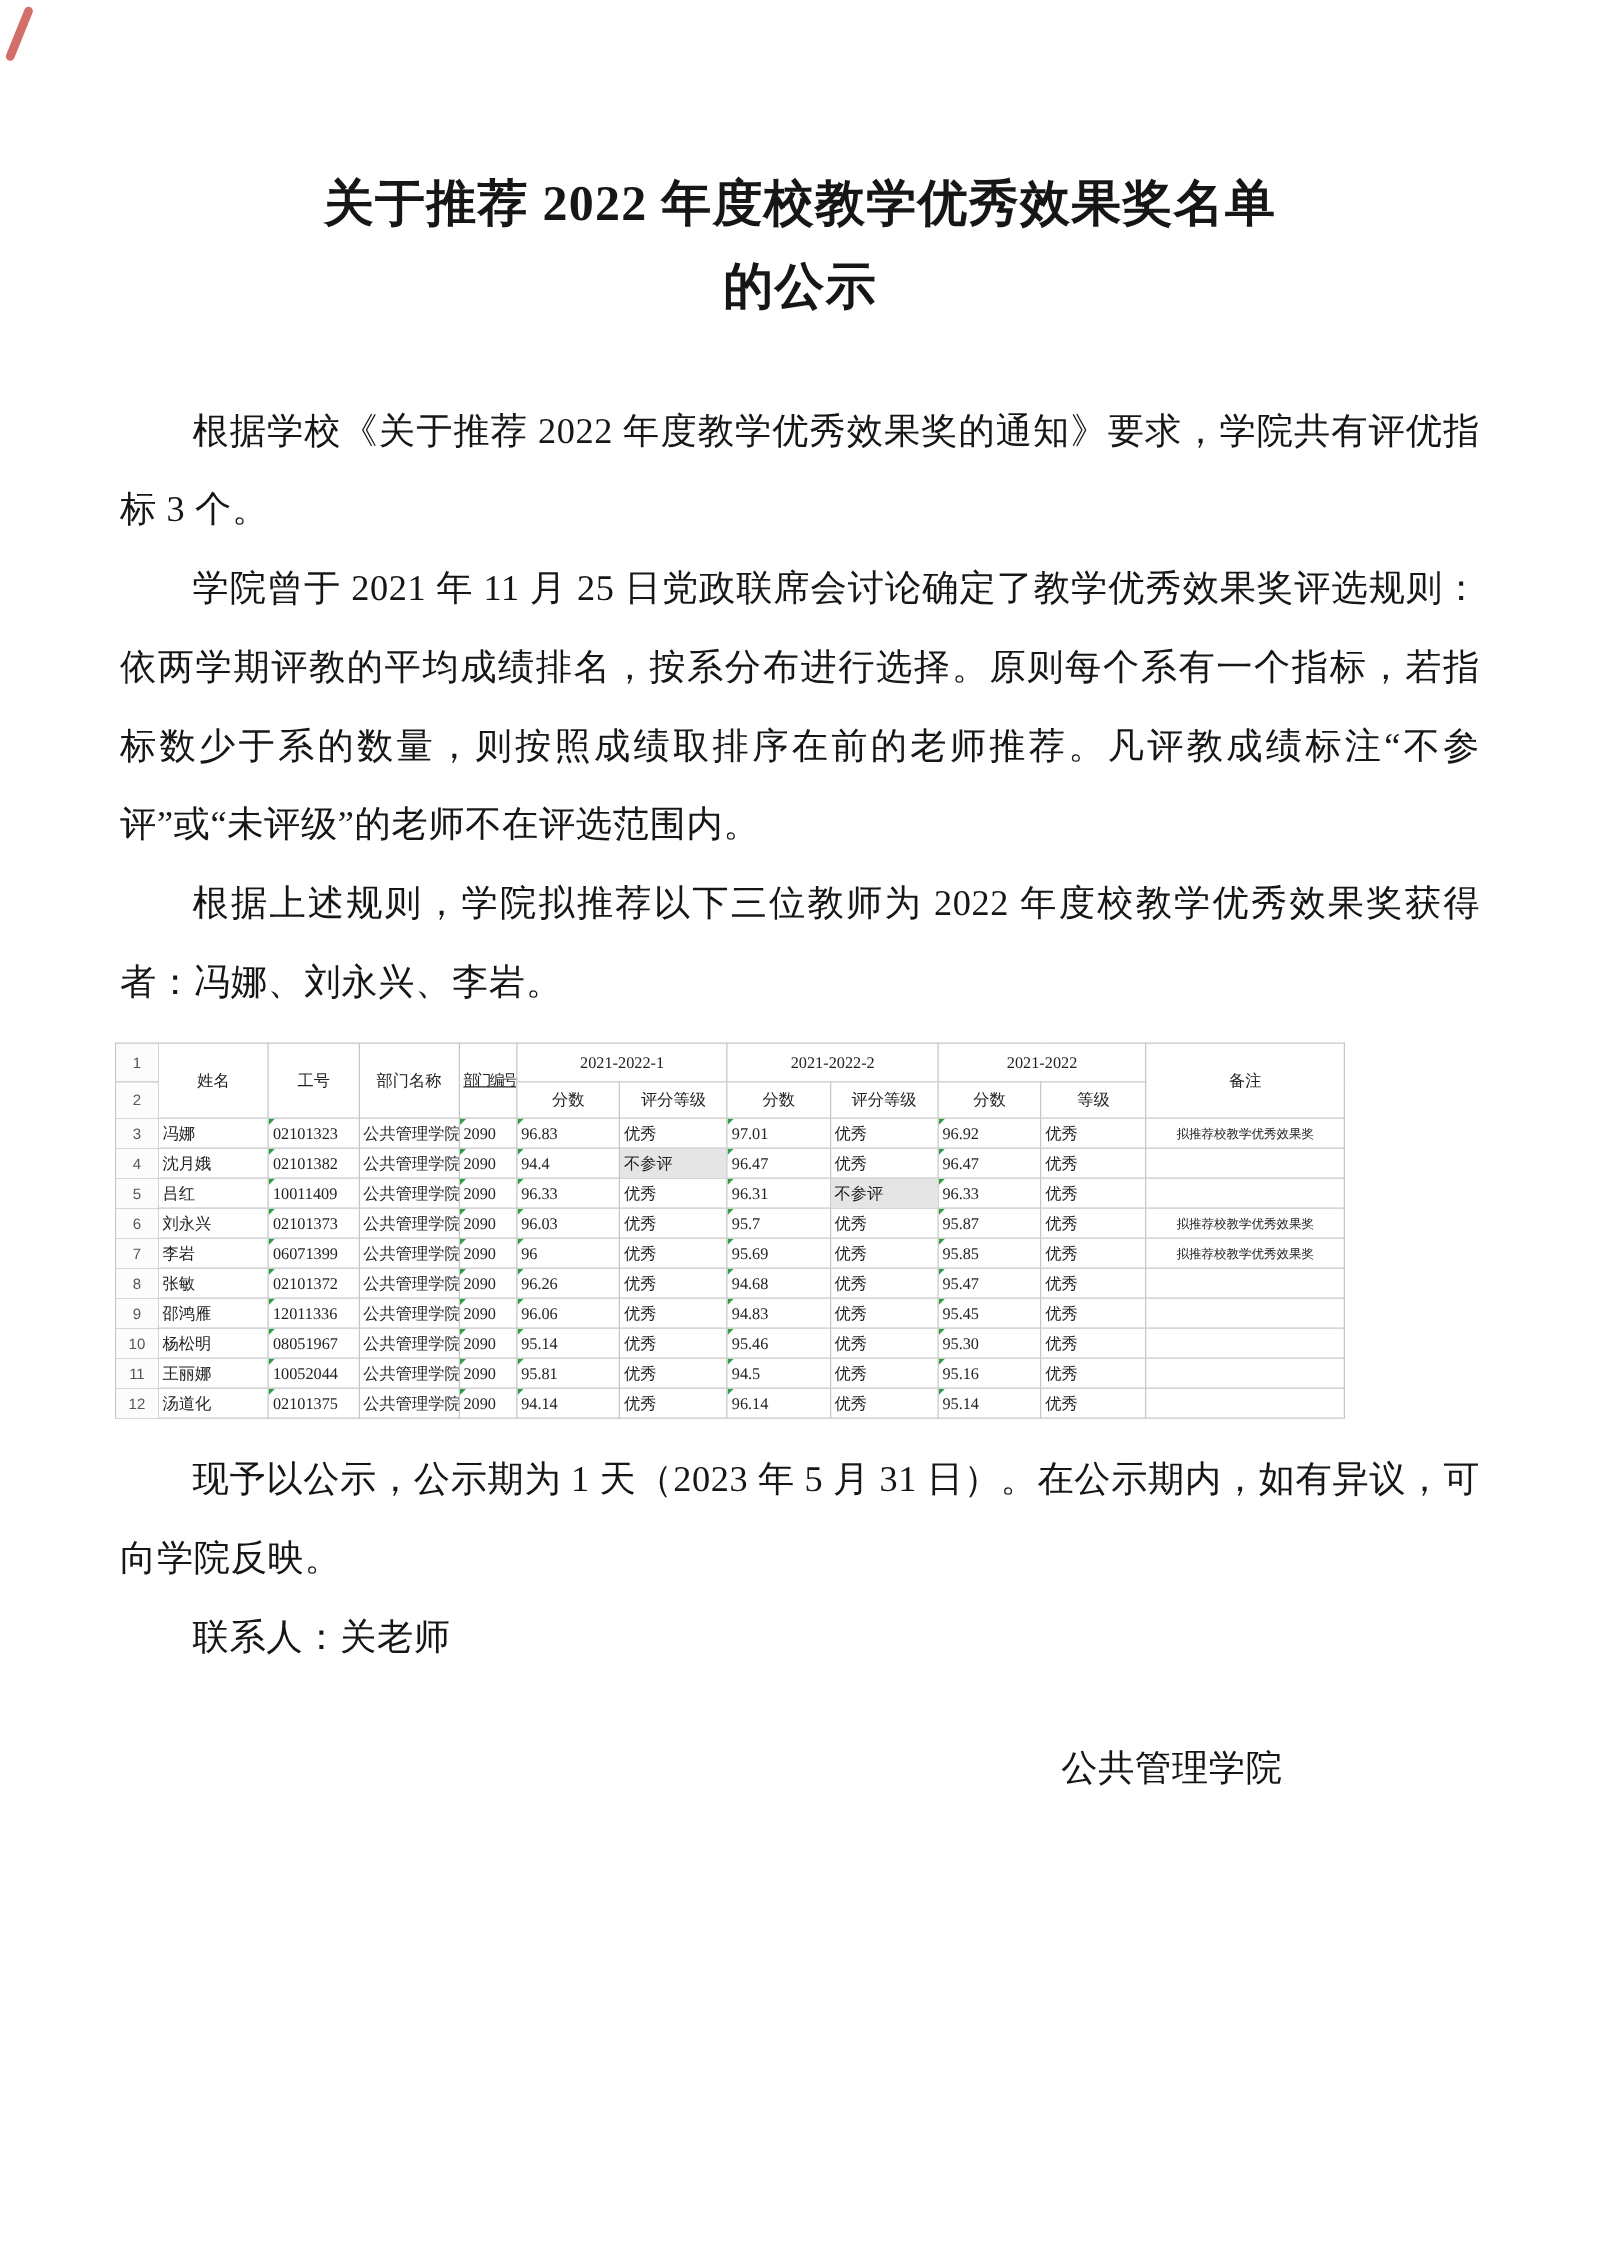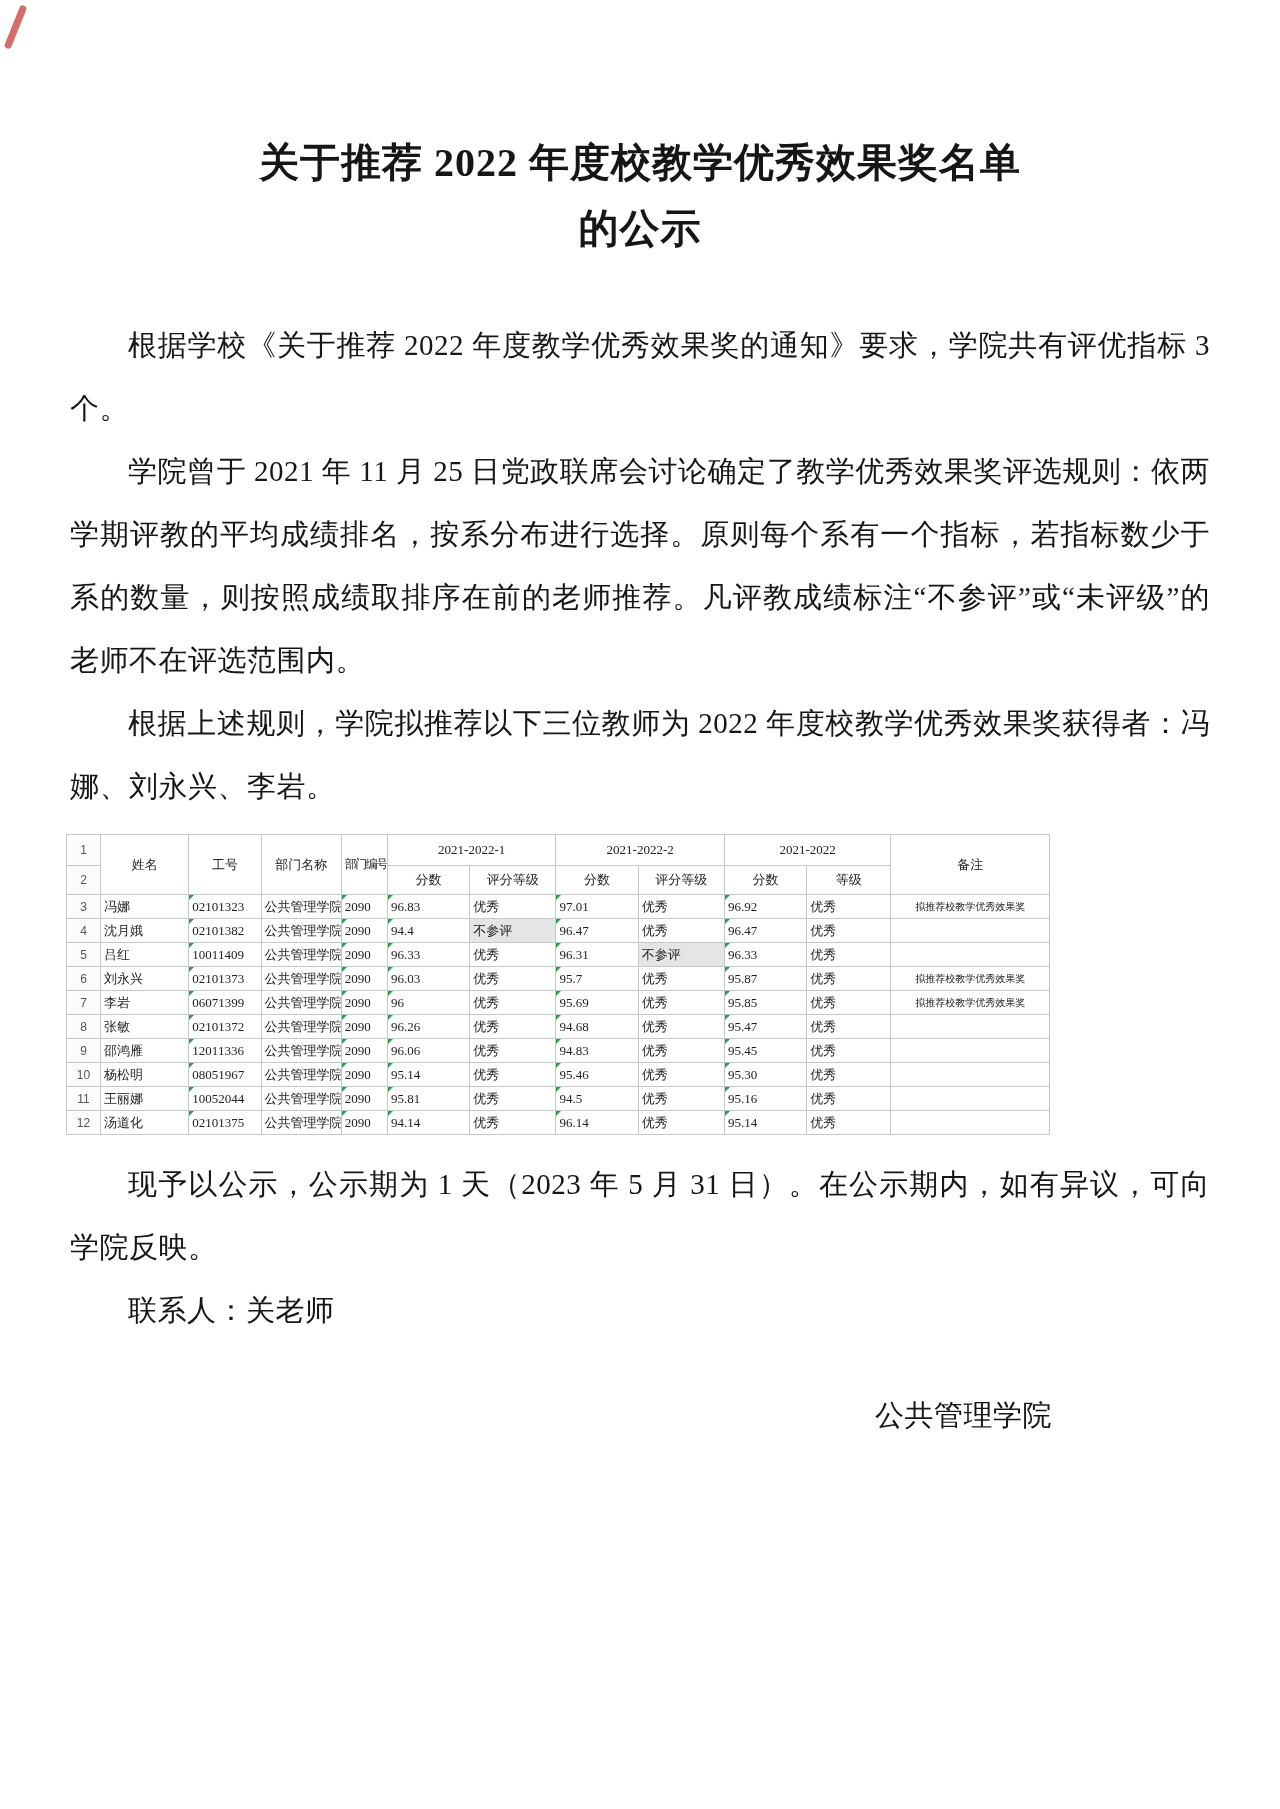--- a/index.html
+++ b/index.html
@@ -11,21 +11,21 @@
     font-family:"Liberation Serif","DejaVu Serif",serif;
     color:#161616;
     overflow:hidden;
   }
   .red-mark{
     position:absolute;top:4px;left:12px;
     width:7px;height:46px;
     background:#c94a43;border-radius:4px;
     transform:rotate(22deg);opacity:.8;
   }
-  .content{padding:0 70px;}
+  .content{padding:0 96px;}
   .title{
     margin:130px 0 0 0;
     text-align:center;
     font-size:40px;font-weight:700;
     line-height:66px;
     letter-spacing:1px;
   }
   .body-block{margin-top:52px;}
   p.body-para{
     margin:0;
@@ -44,21 +44,21 @@
   table.score th,table.score td{
     border:1px solid #c7c7c7;
     padding:0 3px;
     height:23px;
     overflow:hidden;white-space:nowrap;
     font-weight:400;position:relative;
   }
   table.score thead tr.r1 th{height:30px;}
   table.score thead tr.r2 th{height:28px;}
   table.score th{text-align:center;}
-  th.squeeze{font-size:12px;letter-spacing:-1.5px;padding:0 1px;}
+  th.squeeze{font-size:12px;letter-spacing:-1.5px;padding:0 1px;text-decoration:underline;}
   td.rn,th.rn{
     text-align:center;color:#555;background:#fcfcfc;
     font-size:12px;font-family:"Liberation Sans",sans-serif;
   }
   td.left{text-align:left;}
   td.name{text-align:left;padding-left:5px;}
   td.grade{}
   td.remark{text-align:center;font-size:10px;}
   td.hl{background:#e5e5e5;}
   td.flag::before{

